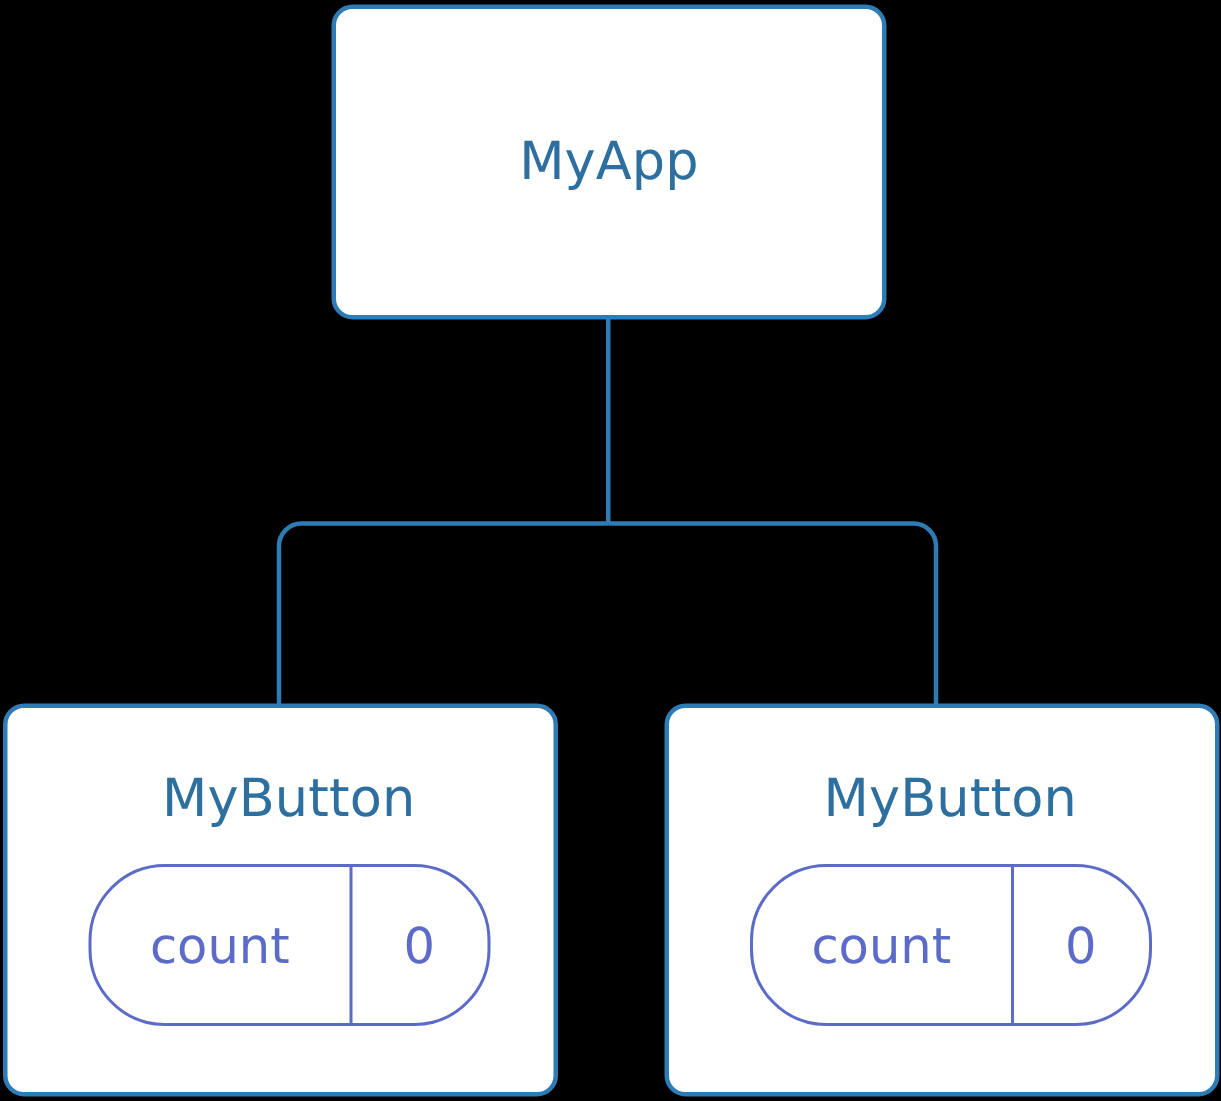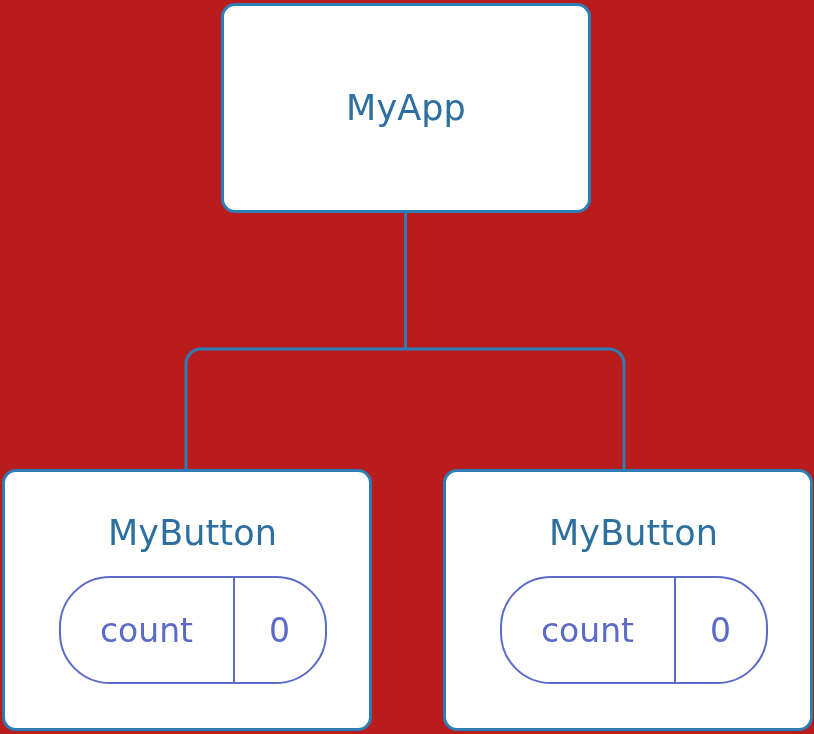--- a/index.html
+++ b/index.html
@@ -11,21 +11,21 @@
     width: 814px;
     height: 734px;
     overflow: hidden;
     font-family: "DejaVu Sans", "Liberation Sans", sans-serif;
   }
 
   #canvas {
     position: relative;
     width: 814px;
     height: 734px;
-    background: #b91c1c;
+    background: #000000;
     overflow: hidden;
     text-align: center;
   }
 
   
   #connectors {
     position: absolute;
     left: 0;
     top: 0;
     width: 814px;

